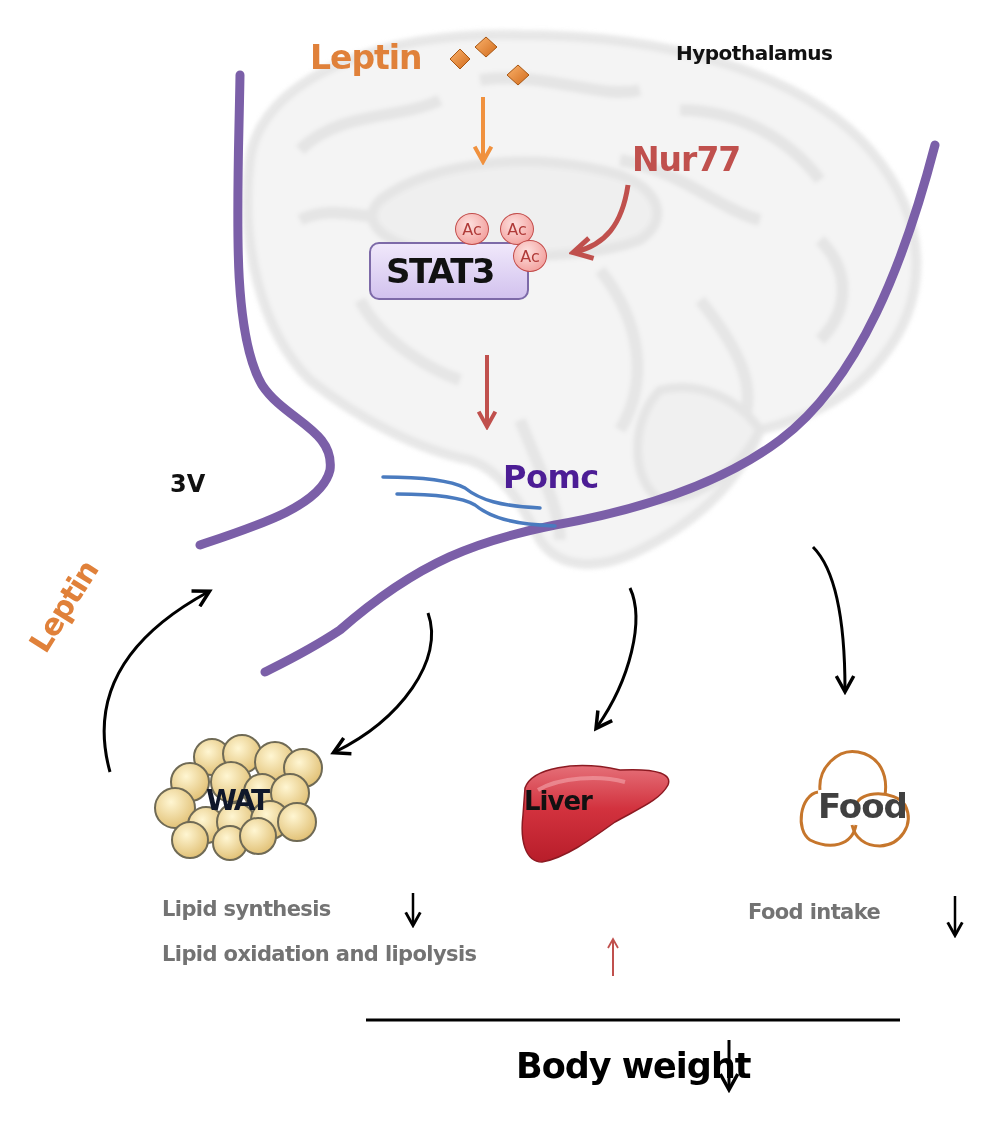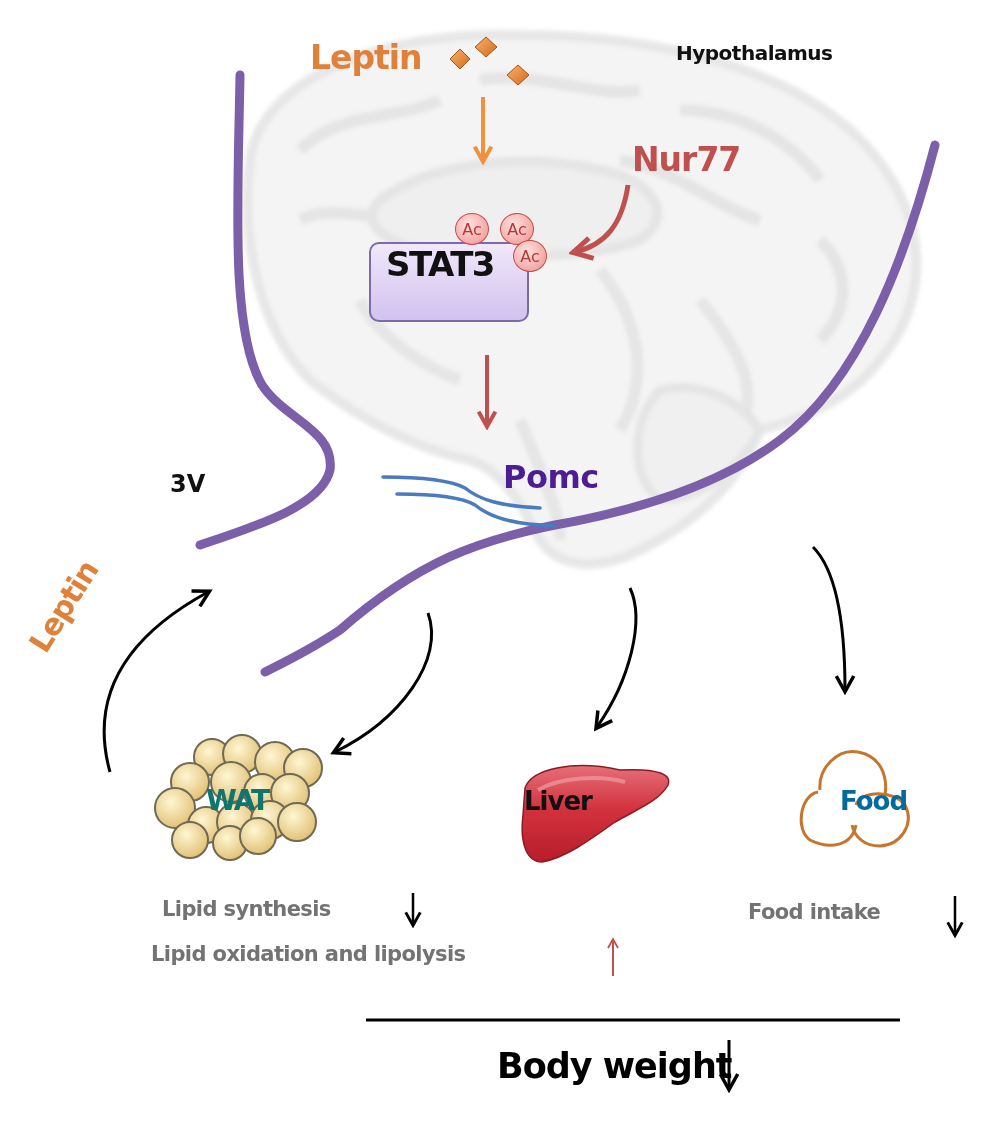--- a/index.html
+++ b/index.html
@@ -5,31 +5,31 @@
     html, body { margin: 0; padding: 0; background: #ffffff; }
     body { width: 988px; height: 1122px; position: relative; overflow: hidden; font-family: "Liberation Sans", "DejaVu Sans", sans-serif; }
     #canvas { position: absolute; left: 0; top: 0; width: 988px; height: 1122px; }
     .lbl { position: absolute; font-weight: bold; white-space: nowrap; font-family: "DejaVu Sans", sans-serif; }
     .lbl-leptin-top { left: 310px; top: 38px; font-size: 33px; color: #e0813a; letter-spacing: -1px; }
     .lbl-hypo { left: 676px; top: 41px; font-size: 20px; color: #111; letter-spacing: -0.5px; }
     .lbl-nur77 { left: 632px; top: 140px; font-size: 33px; color: #c0504d; letter-spacing: -1px; }
     .lbl-3v { left: 170px; top: 422px; font-size: 24px; color: #111; margin-top: 48px; }
     .lbl-pomc { left: 503px; top: 458px; font-size: 32px; color: #4c1d95; letter-spacing: -0.5px; }
     .lbl-leptin-side { left: 22px; top: 640px; font-size: 30px; color: #e0813a; transform: rotate(-58deg); transform-origin: left top; letter-spacing: -1px; }
-    .lbl-wat { left: 206px; top: 784px; font-size: 28px; color: #0f766e; letter-spacing: -2px; }
+    .lbl-wat { left: 206px; top: 784px; font-size: 28px; color: #0f172a; letter-spacing: -2px; }
     .lbl-liver { left: 524px; top: 786px; font-size: 26px; color: #111; letter-spacing: -1px; }
-    .lbl-food { left: 840px; top: 786px; font-size: 26px; color: #0369a1; letter-spacing: -1px; }
+    .lbl-food { left: 818px; top: 786px; font-size: 34px; color: #404040; letter-spacing: -1px; }
     .lbl-out { font-size: 21px; color: #737373; letter-spacing: -0.6px; }
     .lbl-lipsyn { left: 162px; top: 897px; }
-    .lbl-lipox { left: 151px; top: 942px; }
+    .lbl-lipox { left: 162px; top: 942px; }
     .lbl-foodint { left: 748px; top: 900px; }
-    .lbl-bw { left: 497px; top: 1046px; font-size: 35px; color: #000; letter-spacing: -1px; }
-    .stat3-box { position: absolute; left: 369px; top: 242px; width: 160px; height: 80px; border-radius: 10px;
+    .lbl-bw { left: 516px; top: 1046px; font-size: 35px; color: #000; letter-spacing: -1px; }
+    .stat3-box { position: absolute; left: 369px; top: 242px; width: 160px; height: 58px; border-radius: 10px;
       background: linear-gradient(#f0e8fb, #d2c2ee); border: 2px solid #7d6aa8; box-sizing: border-box;
-      display: flex; justify-content: center; }
+      display: flex; align-items: center; justify-content: center; }
     .stat3-text { font-weight: bold; font-size: 34px; color: #111; font-family: "DejaVu Sans", sans-serif; letter-spacing: -1.5px; margin-left: -18px; }
     .ac { position: absolute; width: 34px; height: 32px; border-radius: 50%; box-sizing: border-box;
       background: radial-gradient(circle at 40% 35%, #fde1df, #f08f8c); border: 1.5px solid #c24a48;
       display: flex; align-items: center; justify-content: center; font-size: 16px; color: #b03a38;
       font-family: "DejaVu Sans", sans-serif; }
     .ac1 { left: 455px; top: 213px; }
     .ac2 { left: 500px; top: 213px; }
     .ac3 { left: 513px; top: 240px; }
   </style>
 </head>

